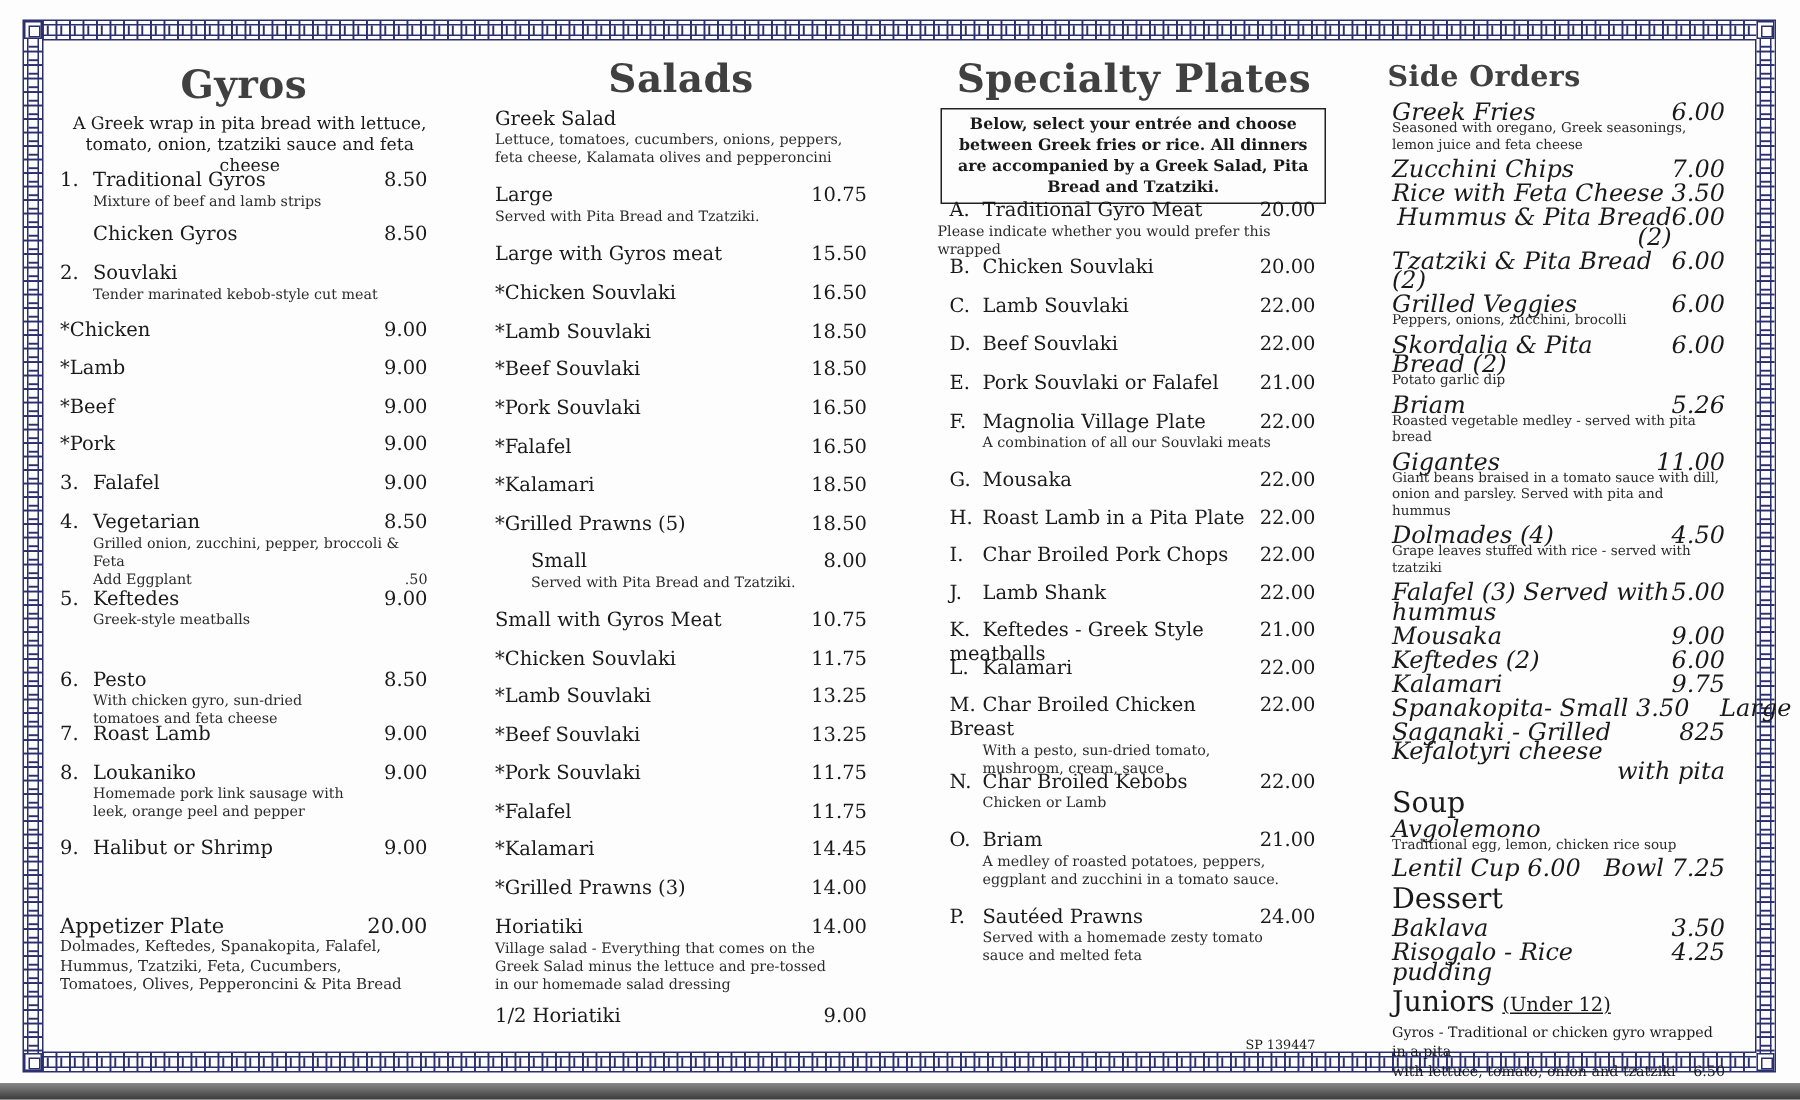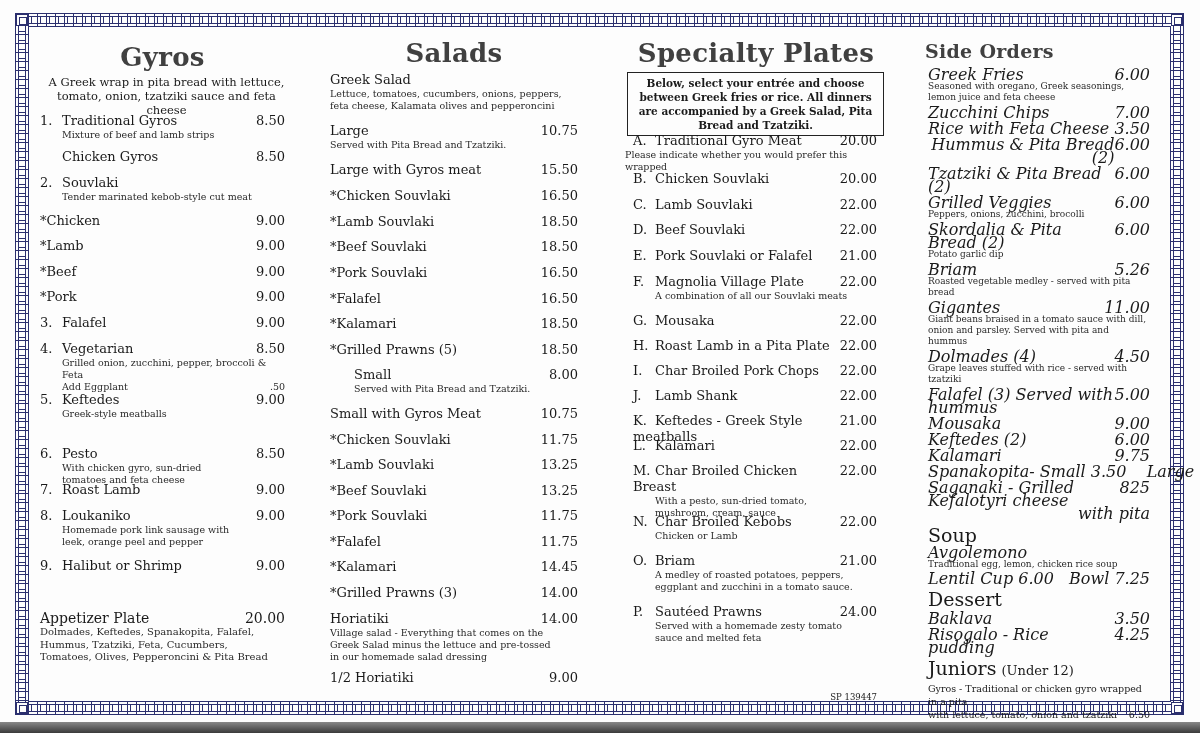--- a/index.html
+++ b/index.html
@@ -68,21 +68,21 @@
   .desc { font-size: 9.5px; line-height: 12px; color: #2a2a2a; }
   .desc.ind { padding-left: 22px; }
   .small .row { font-size: 16px; line-height: 13px; font-style: italic; }
   .small .desc { font-size: 9px; line-height: 11px; }
   .notice {
     position: absolute; left: 2px; width: 257px; top: 72px;
     border: 1.5px solid #222; padding: 3px 4px;
     font-size: 10.5px; font-weight: bold; text-align: center; line-height: 14px;
   }
   .sp-code { position: absolute; font-size: 8.5px; right: 10px; top: 692px; }
-  .under { font-size: 13px; }
+  .under { font-size: 13px; text-decoration: underline; }
   .bottom-shadow { position: absolute; left: 0; top: 722px; width: 1200px; height: 11px; background: linear-gradient(#888, #3a3a3a); }
 </style>
 </head>
 <body>
 
 <div class="paper">
   <div class="frame">
     <div class="strip h top"></div>
     <div class="strip h bottom"></div>
     <div class="strip v left"></div>

